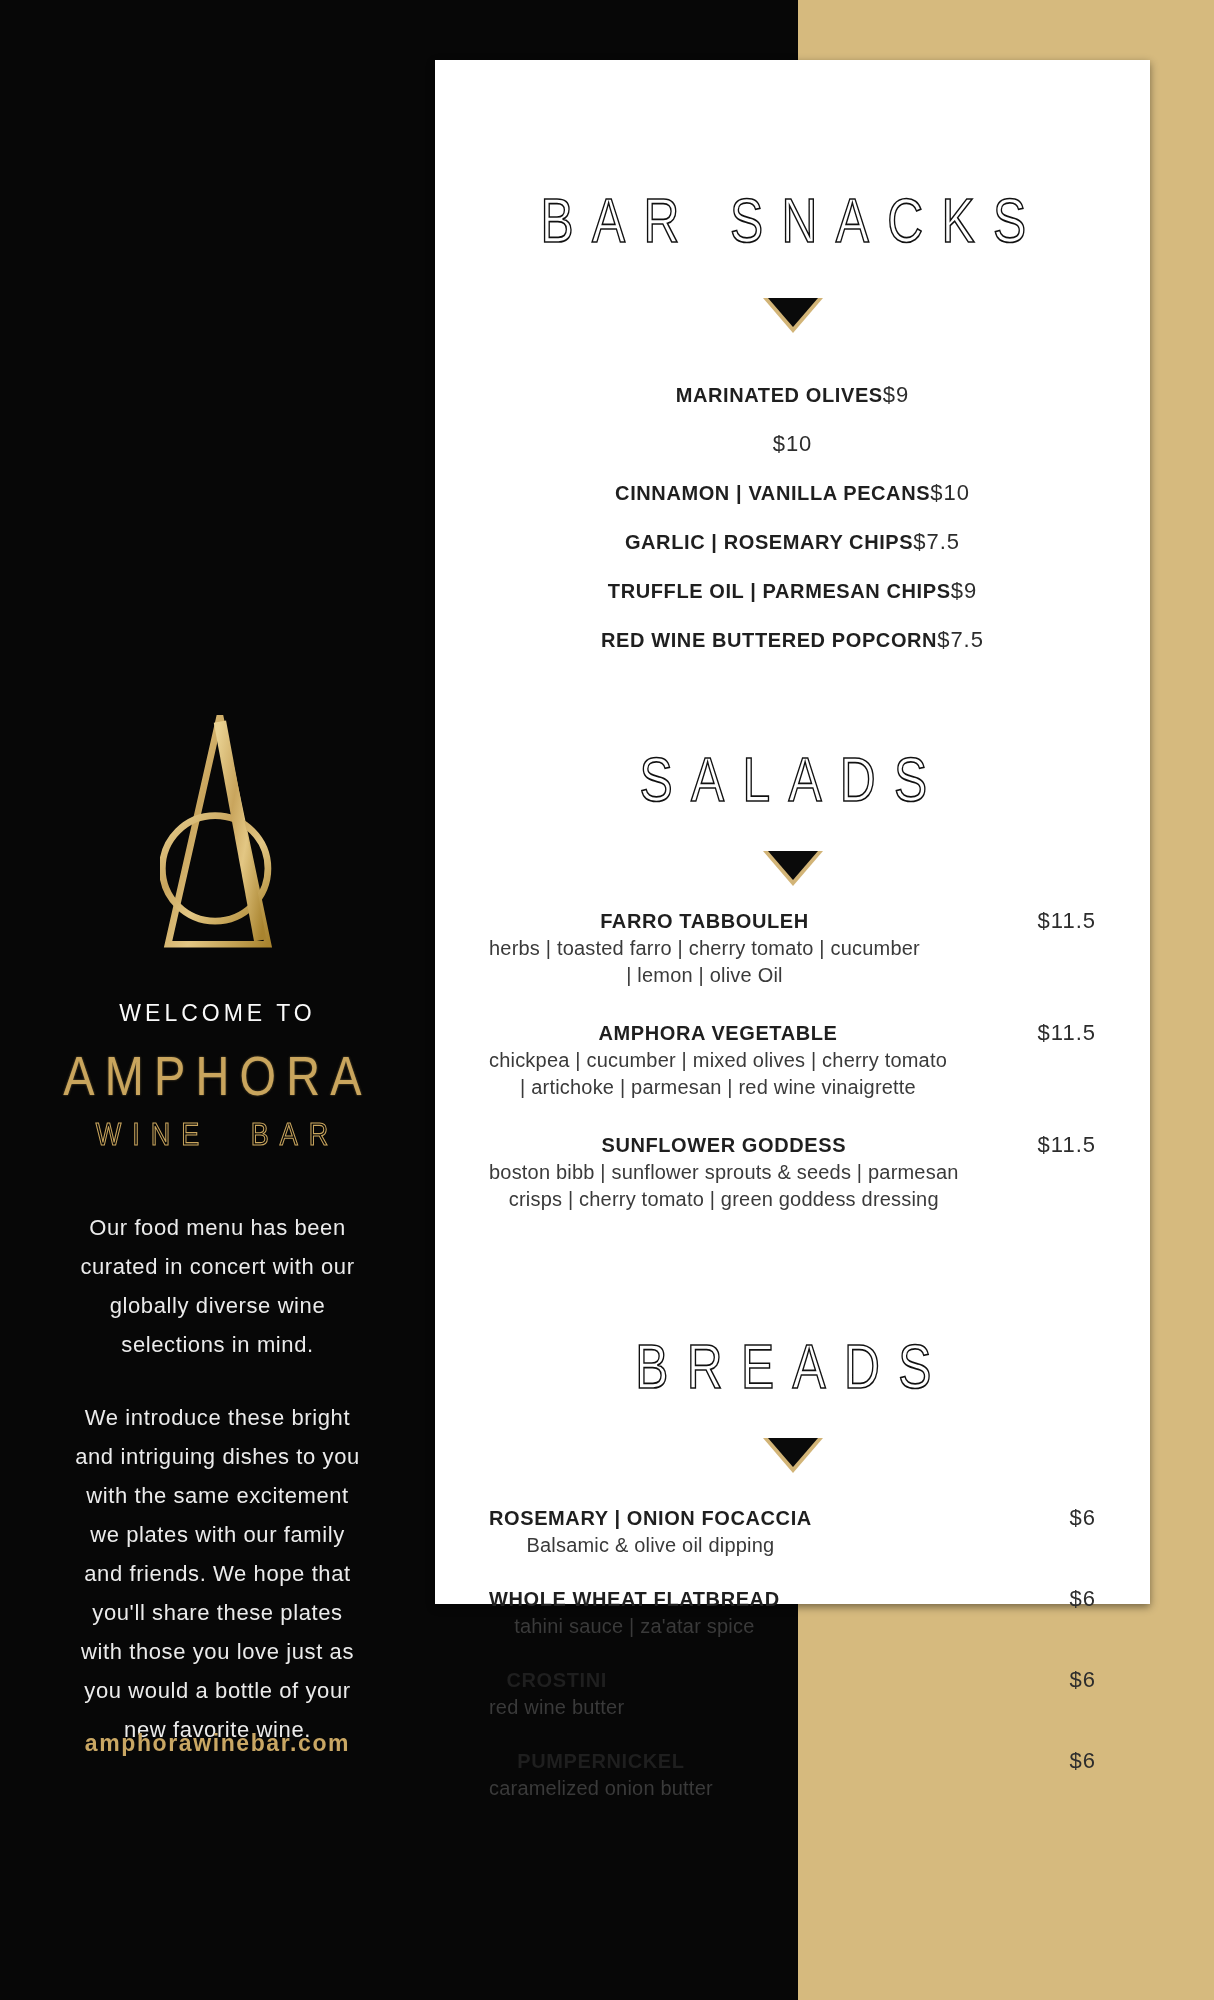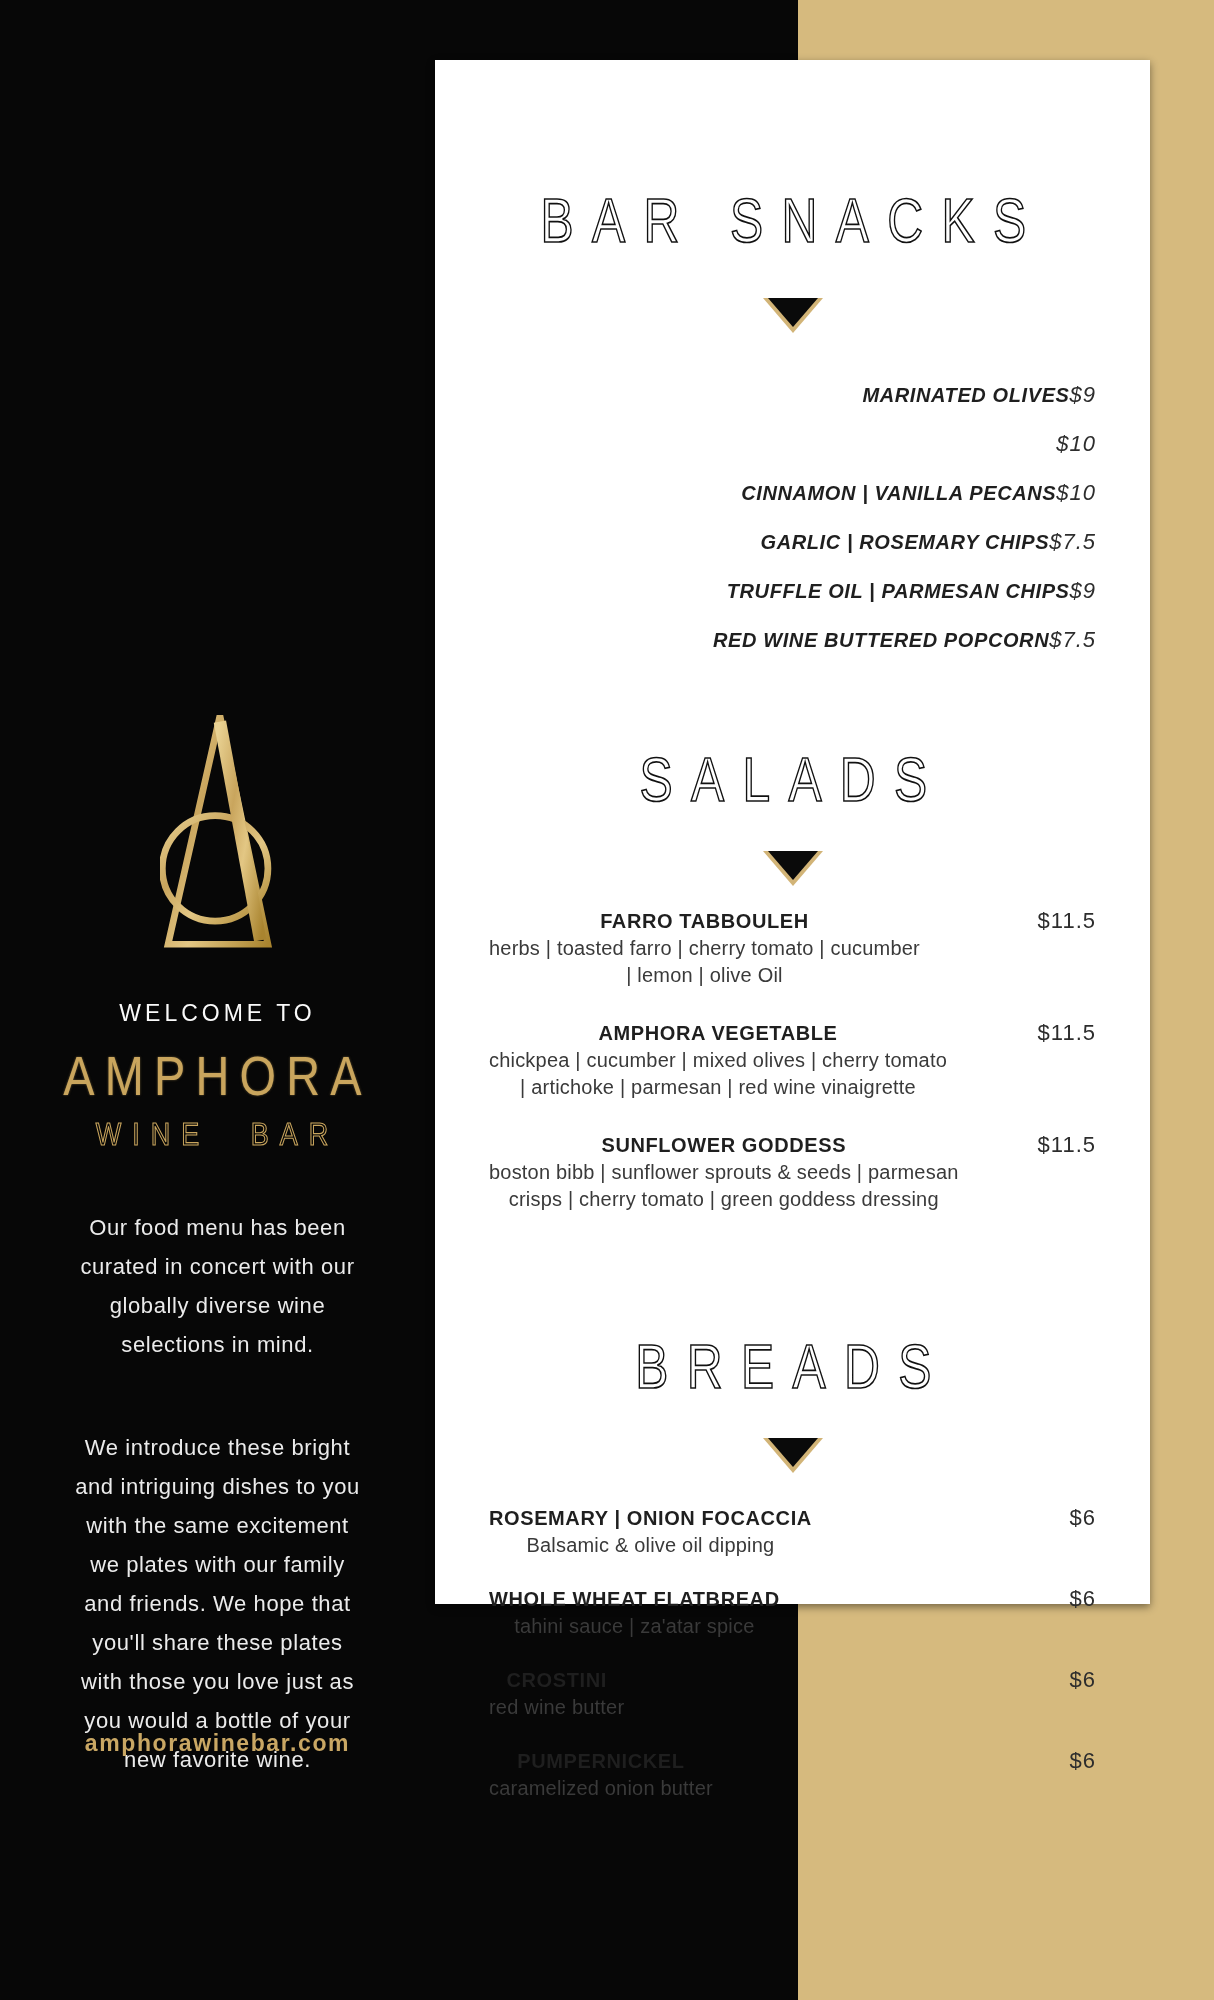--- a/index.html
+++ b/index.html
@@ -66,22 +66,21 @@
     border-left: 25px solid transparent;
     border-right: 25px solid transparent;
     border-top: 29px solid #0a0a0a;
   }
 
   .snack-list { display: flex; flex-direction: column; }
   .snack-row {
     height: 49px;
     display: flex;
     align-items: center;
-    justify-content: flex-end;
-    font-style: italic;
+    justify-content: center;
   }
 
   .item-name {
     font-weight: bold;
     font-size: 20px;
     letter-spacing: 0.6px;
     color: #1f1f1f;
     line-height: 28px;
   }
   .item-price {
@@ -158,21 +157,21 @@
     word-spacing: 22px;
     font-weight: 400;
     color: #c9a55d;
     -webkit-text-fill-color: transparent;
     -webkit-text-stroke: 1px #c9a55d;
     transform: scaleY(1.15);
     white-space: nowrap;
   }
   .intro { position: absolute; left: 0; right: 0; text-align: center; }
   .p1 { top: 1208px; }
-  .p2 { top: 1428px; }
+  .p2 { top: 1398px; }
   .intro .line {
     font-size: 22px;
     line-height: 39px;
     letter-spacing: 0.6px;
     color: #ebebeb;
   }
   .website {
     position: absolute;
     top: 1730px; left: 0; right: 0;
     text-align: center;

